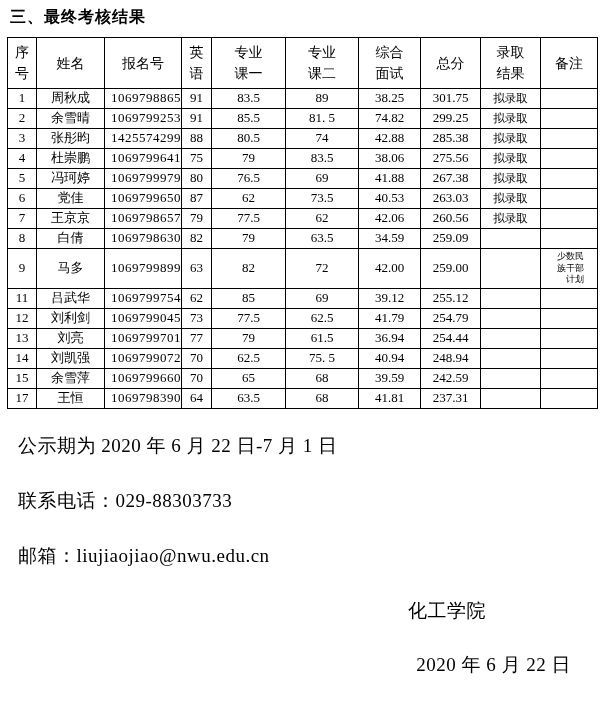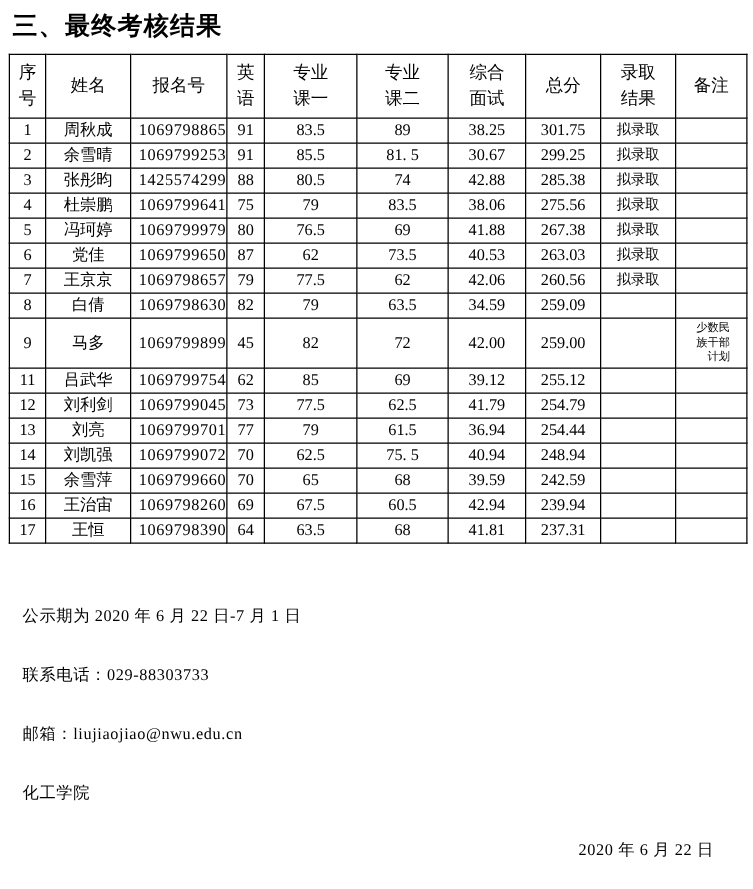--- a/index.html
+++ b/index.html
@@ -4,21 +4,21 @@
 <style>
   html,body { margin:0; padding:0; }
   body {
     width:602px; height:711px;
     background:#ffffff; color:#000000;
     font-family:"Liberation Serif","DejaVu Serif",serif;
     overflow:hidden; position:relative;
   }
   .title {
     font-family:"Liberation Sans","DejaVu Sans",sans-serif;
-    font-weight:bold; font-size:20px;
+    font-weight:bold; font-size:16px;
     margin:7px 0 9px 10px; letter-spacing:1px;
   }
   table.results {
     border-collapse:collapse; table-layout:fixed;
     width:590px; margin-left:7px;
     text-align:center;
   }
   table.results th, table.results td {
     border:1px solid #000; padding:0; overflow:hidden;
   }
@@ -29,23 +29,23 @@
   tbody td {
     height:19px; font-size:13px; vertical-align:middle;
     line-height:1.1;
   }
   td.c-reg-no { font-size:13px; letter-spacing:0.5px;text-align:right; }
   td.c-admission { font-size:11.5px; }
   td.c-remark .note {
     font-size:9px; line-height:1.3; display:inline-block;
     width:30px; text-align:right; padding:2px 0;
   }
-  .footer { margin:49px 0 0 18px; font-size:13px; }
+  .footer { margin:24px 0 0 18px; font-size:19px; }
   .footer p { margin:0 0 29px 0; letter-spacing:0.5px; }
-  .footer p.sign  { text-align:left; padding-right:88px; margin-bottom:28px; }
+  .footer p.sign  { text-align:right; padding-right:116px; margin-bottom:28px; }
   .footer p.date  { text-align:right; padding-right:31px; margin-bottom:0; }
 </style>
 </head>
 <body>
 
 <div class="page">
 
   <h1 class="title">三、最终考核结果</h1>
 
   <table class="results">
@@ -94,21 +94,21 @@
           <td class="c-admission">拟录取</td>
           <td class="c-remark"></td>
         </tr>
         <tr>
           <td class="c-index">2</td>
           <td class="c-name">余雪晴</td>
           <td class="c-reg-no">1069799253</td>
           <td class="c-english">91</td>
           <td class="c-course1">85.5</td>
           <td class="c-course2">81. 5</td>
-          <td class="c-interview">30.67</td>
+          <td class="c-interview">74.82</td>
           <td class="c-total">299.25</td>
           <td class="c-admission">拟录取</td>
           <td class="c-remark"></td>
         </tr>
         <tr>
           <td class="c-index">3</td>
           <td class="c-name">张彤昀</td>
           <td class="c-reg-no">1425574299</td>
           <td class="c-english">88</td>
           <td class="c-course1">80.5</td>
@@ -175,21 +175,21 @@
           <td class="c-course2">63.5</td>
           <td class="c-interview">34.59</td>
           <td class="c-total">259.09</td>
           <td class="c-admission"></td>
           <td class="c-remark"></td>
         </tr>
         <tr>
           <td class="c-index">9</td>
           <td class="c-name">马多</td>
           <td class="c-reg-no">1069799899</td>
-          <td class="c-english">45</td>
+          <td class="c-english">63</td>
           <td class="c-course1">82</td>
           <td class="c-course2">72</td>
           <td class="c-interview">42.00</td>
           <td class="c-total">259.00</td>
           <td class="c-admission"></td>
           <td class="c-remark"><span class="note">少数民族干部计划</span></td>
         </tr>
         <tr>
           <td class="c-index">11</td>
           <td class="c-name">吕武华</td>
@@ -244,32 +244,20 @@
           <td class="c-reg-no">1069799660</td>
           <td class="c-english">70</td>
           <td class="c-course1">65</td>
           <td class="c-course2">68</td>
           <td class="c-interview">39.59</td>
           <td class="c-total">242.59</td>
           <td class="c-admission"></td>
           <td class="c-remark"></td>
         </tr>
         <tr>
-          <td class="c-index">16</td>
-          <td class="c-name">王治宙</td>
-          <td class="c-reg-no">1069798260</td>
-          <td class="c-english">69</td>
-          <td class="c-course1">67.5</td>
-          <td class="c-course2">60.5</td>
-          <td class="c-interview">42.94</td>
-          <td class="c-total">239.94</td>
-          <td class="c-admission"></td>
-          <td class="c-remark"></td>
-        </tr>
-        <tr>
           <td class="c-index">17</td>
           <td class="c-name">王恒</td>
           <td class="c-reg-no">1069798390</td>
           <td class="c-english">64</td>
           <td class="c-course1">63.5</td>
           <td class="c-course2">68</td>
           <td class="c-interview">41.81</td>
           <td class="c-total">237.31</td>
           <td class="c-admission"></td>
           <td class="c-remark"></td>

